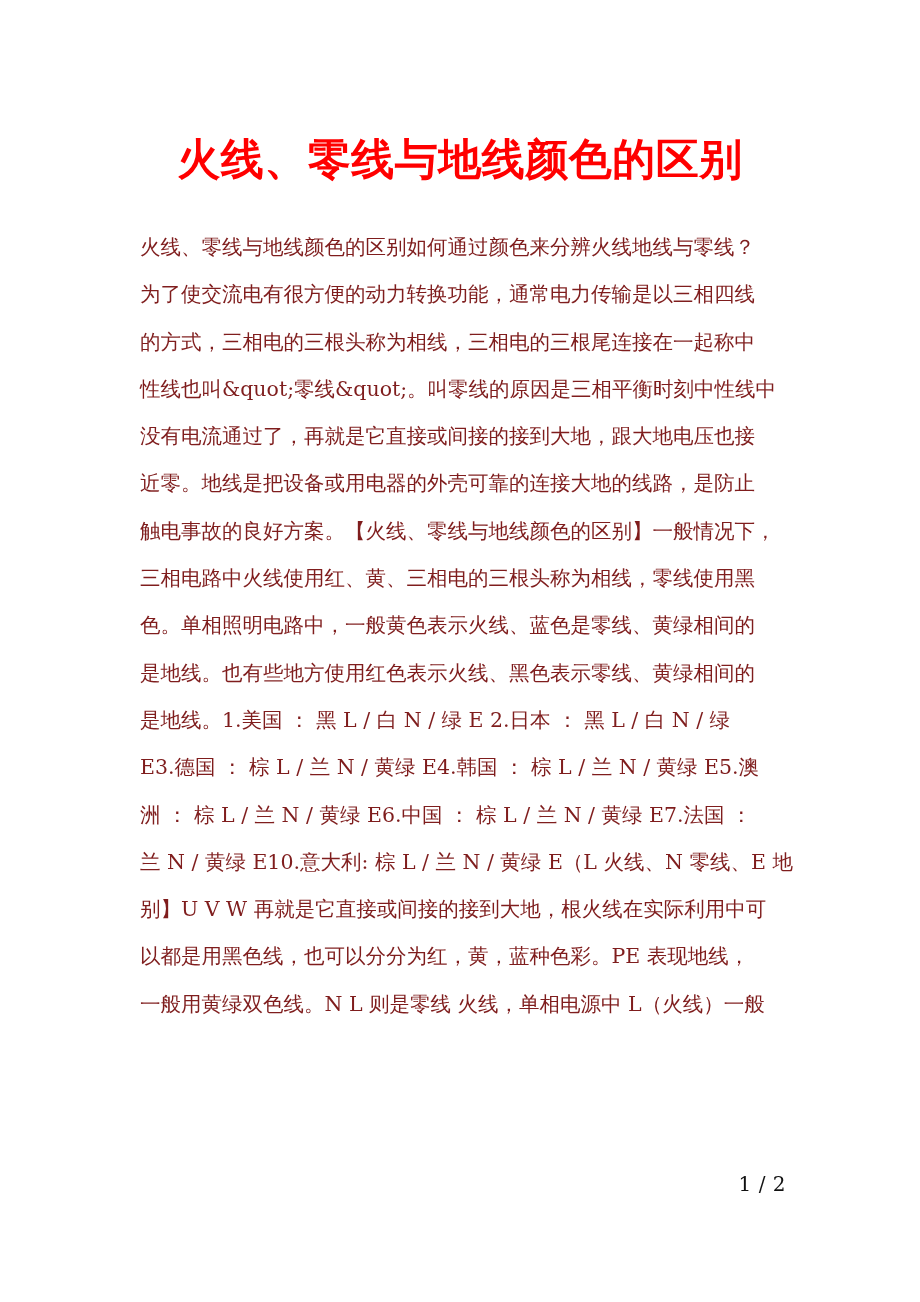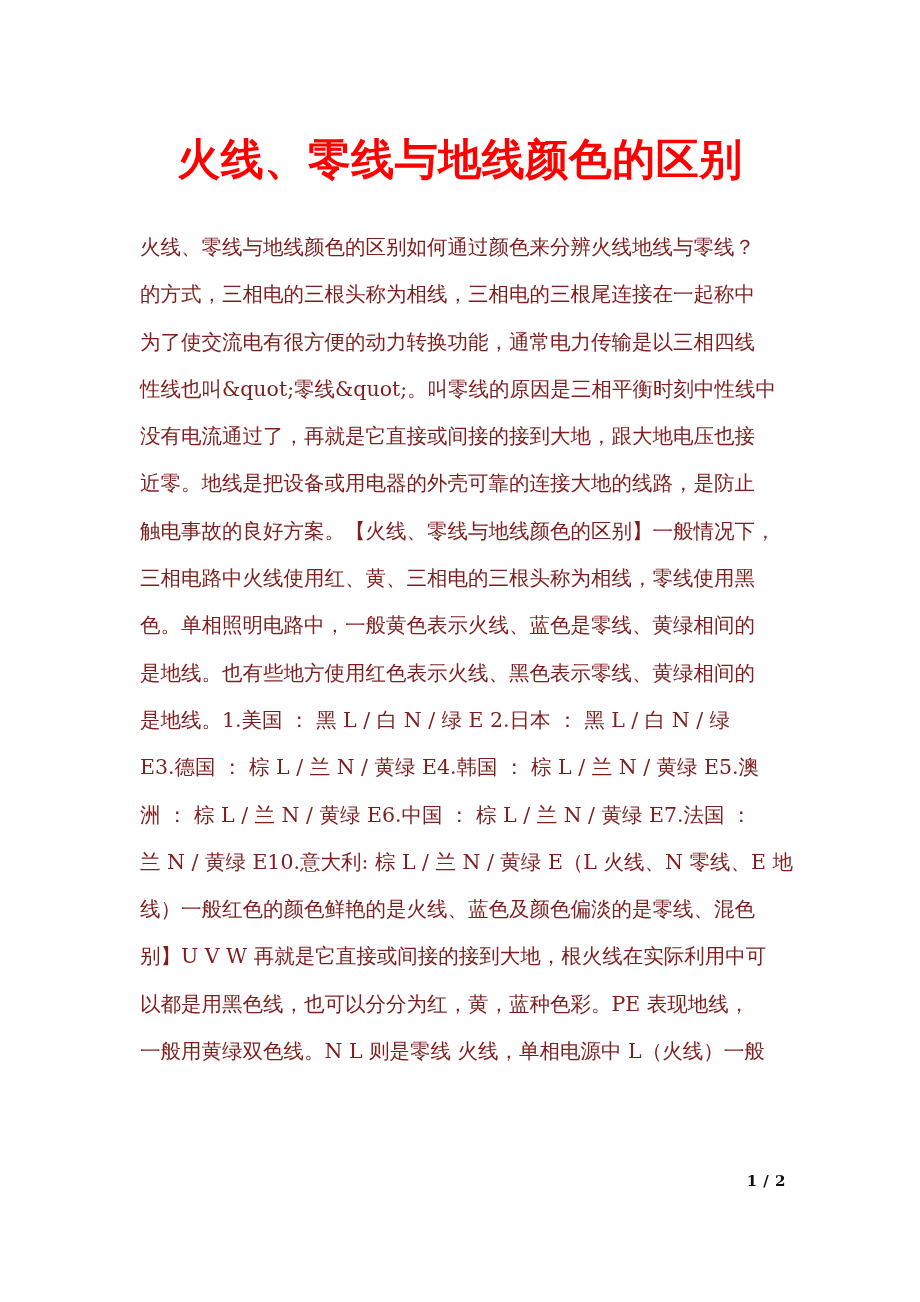--- a/index.html
+++ b/index.html
@@ -56,43 +56,43 @@
   }
   .body-line > span {
     display: inline-block;
   }
   .page-number {
     position: absolute;
     left: 0;
     top: 1172px;
     width: 786px;
     text-align: right;
-    font-size: 15px;
-    font-weight: bold;
+    font-size: 20px;
+    font-weight: normal;
     color: #111111;
     font-family: "DejaVu Serif", "Liberation Serif", serif;
     letter-spacing: 0.5px;
   }
 </style>
 </head>
 <body>
 
 <div class="page">
 
   <div class="doc-title">火线、零线与地线颜色的区别</div>
 
   <div class="body-block">
     <div class="body-line">
         <span>火线、零线与地线颜色的区别如何通过颜色来分辨火线地线与零线？</span>
       </div>
     <div class="body-line">
-        <span>的方式，三相电的三根头称为相线，三相电的三根尾连接在一起称中</span>
+        <span>为了使交流电有很方便的动力转换功能，通常电力传输是以三相四线</span>
       </div>
     <div class="body-line">
-        <span>为了使交流电有很方便的动力转换功能，通常电力传输是以三相四线</span>
+        <span>的方式，三相电的三根头称为相线，三相电的三根尾连接在一起称中</span>
       </div>
     <div class="body-line">
         <span>性线也叫&amp;quot;零线&amp;quot;。叫零线的原因是三相平衡时刻中性线中</span>
       </div>
     <div class="body-line">
         <span>没有电流通过了，再就是它直接或间接的接到大地，跟大地电压也接</span>
       </div>
     <div class="body-line">
         <span>近零。地线是把设备或用电器的外壳可靠的连接大地的线路，是防止</span>
       </div>
@@ -114,23 +114,20 @@
     <div class="body-line">
         <span>E3.德国 ： 棕 L / 兰 N / 黄绿 E4.韩国 ： 棕 L / 兰 N / 黄绿 E5.澳</span>
       </div>
     <div class="body-line">
         <span>洲 ： 棕 L / 兰 N / 黄绿 E6.中国 ： 棕 L / 兰 N / 黄绿 E7.法国 ：</span>
       </div>
     <div class="body-line">
         <span>兰 N / 黄绿 E10.意大利: 棕 L / 兰 N / 黄绿 E（L 火线、N 零线、E 地</span>
       </div>
     <div class="body-line">
-        <span>线）一般红色的颜色鲜艳的是火线、蓝色及颜色偏淡的是零线、混色</span>
-      </div>
-    <div class="body-line">
         <span>别】U V W 再就是它直接或间接的接到大地，根火线在实际利用中可</span>
       </div>
     <div class="body-line">
         <span>以都是用黑色线，也可以分分为红，黄，蓝种色彩。PE 表现地线，</span>
       </div>
     <div class="body-line">
         <span>一般用黄绿双色线。N L 则是零线 火线，单相电源中 L（火线）一般</span>
       </div>
   </div>
 

